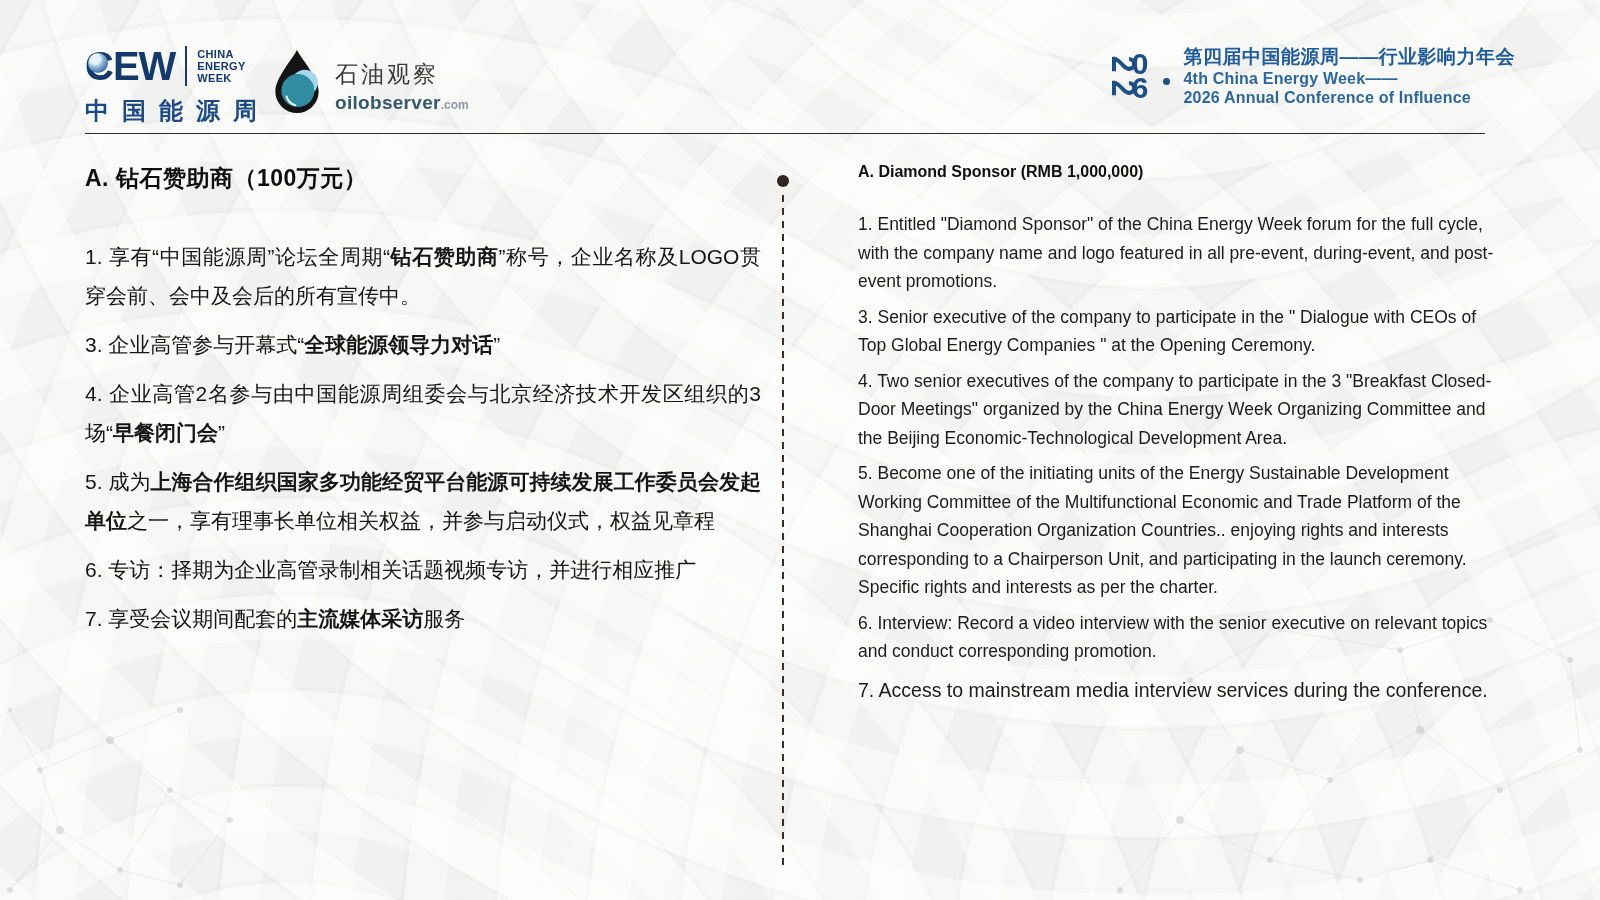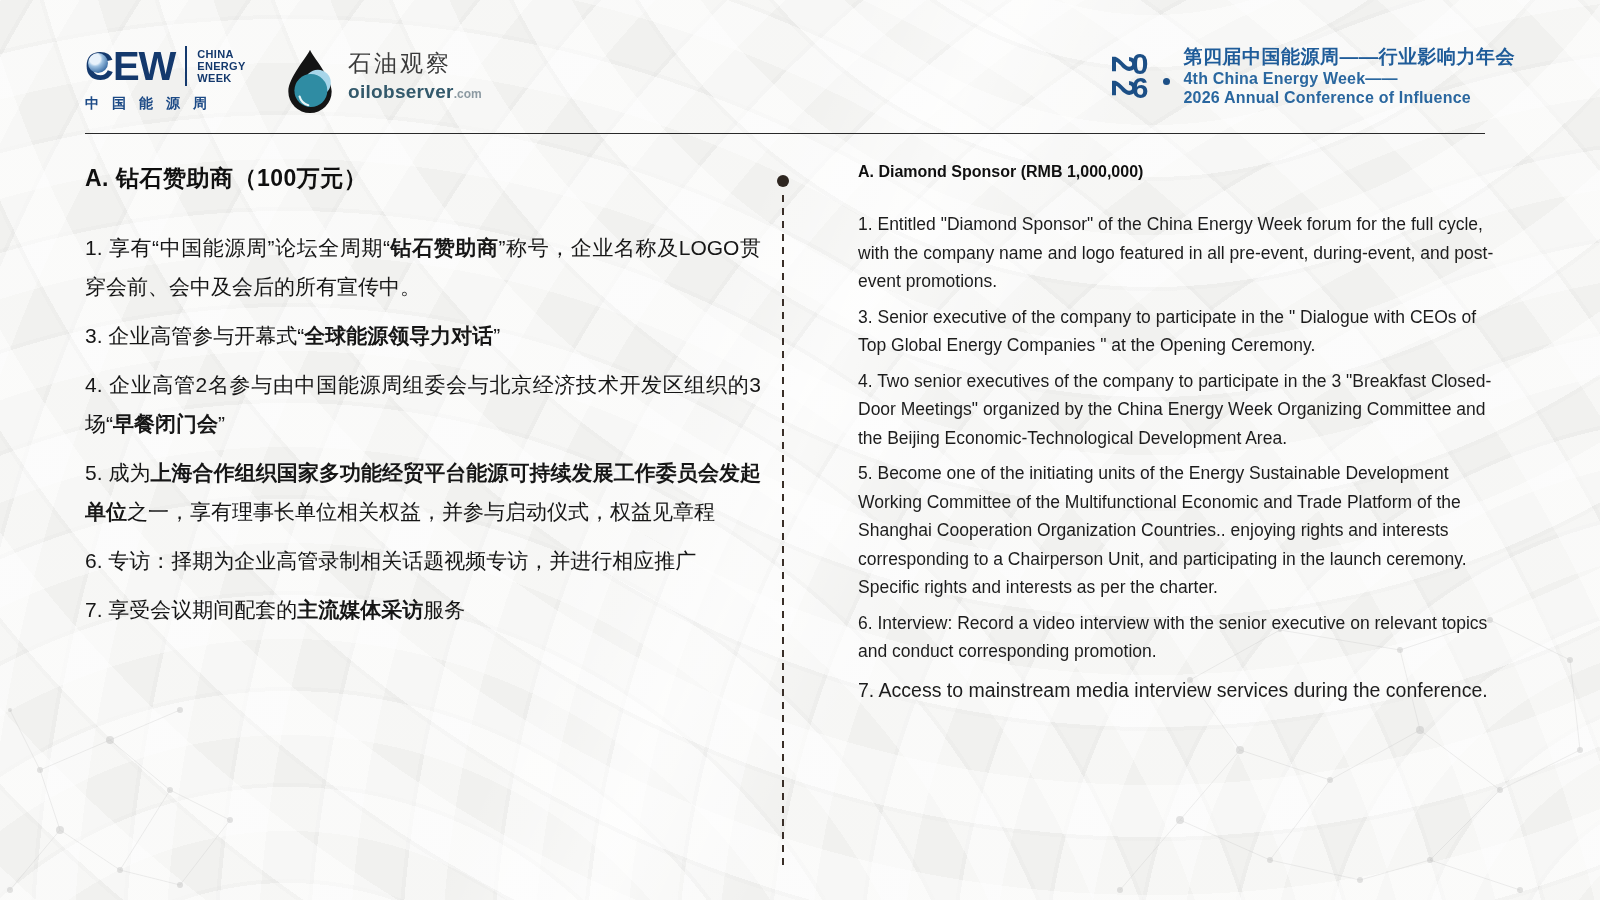--- a/index.html
+++ b/index.html
@@ -24,39 +24,39 @@
   .rule{ position:absolute; left:85px; right:115px; top:133px; height:0; border-top:1.5px solid #2a2a2a; }
 
   .cew-logo{ position:absolute; left:0; top:6px; }
   .cew-top{ display:flex; align-items:center; gap:10px; position:relative; }
   .cew-globe{ position:absolute; left:3px; top:7px; width:20px; height:20px; border-radius:50%;
     background:radial-gradient(circle at 35% 30%, #e8f2fb 0 28%, #9cc0e0 40%, #3d6fa6 75%, #1c3f70 100%); z-index:2; }
   .cew-acronym{ font-size:40px; font-weight:800; color:#14396d; letter-spacing:-1px; line-height:38px; }
   .cew-sep{ width:2px; height:40px; background:#14396d; }
   .cew-tagline{ display:flex; flex-direction:column; }
   .cew-tagline span{ font-size:11px; font-weight:700; color:#14396d; line-height:12px; letter-spacing:.3px; }
-  .cew-cn{ margin-top:9px; font-size:14px; font-weight:700; color:#1c4a86; letter-spacing:13px; white-space:nowrap; }
+  .cew-cn{ margin-top:9px; font-size:24px; font-weight:700; color:#1c4a86; letter-spacing:13px; white-space:nowrap; }
 
-  .oo-logo{ position:absolute; left:199px; top:8px; display:flex; align-items:flex-start; gap:12px; }
+  .oo-logo{ position:absolute; left:186px; top:8px; display:flex; align-items:flex-end; gap:12px; }
   .oo-text .cn{ font-size:23px; color:#3a3a3a; letter-spacing:3px; font-weight:500; }
   .oo-text .dom{ margin-top:2px; }
   .oo-text .dom .nm{ font-size:19px; font-weight:700; color:#33596b; letter-spacing:.3px; }
   .oo-text .dom .tld{ font-size:12px; color:#8c9aa2; font-weight:600; }
 
   .event-brand{ position:absolute; right:0; top:5px; display:flex; align-items:center; gap:14px; }
   .year-logo{ color:#1c4f86; font-weight:800; font-size:30px; line-height:24px; text-align:center; }
   .year-logo .row{ display:flex; }
   .year-logo .rot{ display:inline-block; transform:rotate(90deg) scaleY(1.15); transform-origin:center; }
   .brand-dot{ width:7px; height:7px; border-radius:50%; background:#1c4f86; align-self:center; margin-top:10px; }
   .event-titles .cn{ font-size:19px; font-weight:800; color:#1f5c99; line-height:24px; letter-spacing:.5px; }
   .event-titles .en{ font-size:16px; font-weight:600; color:#2a679f; line-height:19px; letter-spacing:.2px; }
 
   
   .col-left{ position:absolute; left:85px; top:163px; width:676px; }
-  .col-left h2{ font-size:23px; font-weight:800; color:#0f0f0f; margin-bottom:34px; letter-spacing:.5px; }
+  .col-left h2{ font-size:23px; font-weight:800; color:#0f0f0f; margin-bottom:43px; letter-spacing:.5px; }
   .col-left .item{ font-size:21px; line-height:39px; color:#161616; margin-bottom:10px; text-align:justify; }
   .col-left .item .b{ font-weight:800; }
 
   .divider{ position:absolute; left:776px; top:175px; width:14px; height:695px; }
   .divider .dot{ position:absolute; left:1px; top:0; width:12px; height:12px; border-radius:50%; background:#2e2620; }
   .divider .dash{ position:absolute; left:6px; top:20px; bottom:0; width:2px;
     background-image:repeating-linear-gradient(to bottom, #3a2f28 0 7px, rgba(0,0,0,0) 7px 13px); }
 
   .col-right{ position:absolute; left:858px; top:163px; width:640px; }
   .col-right h2{ font-size:16px; font-weight:800; color:#0f0f0f; margin-bottom:29px; }

